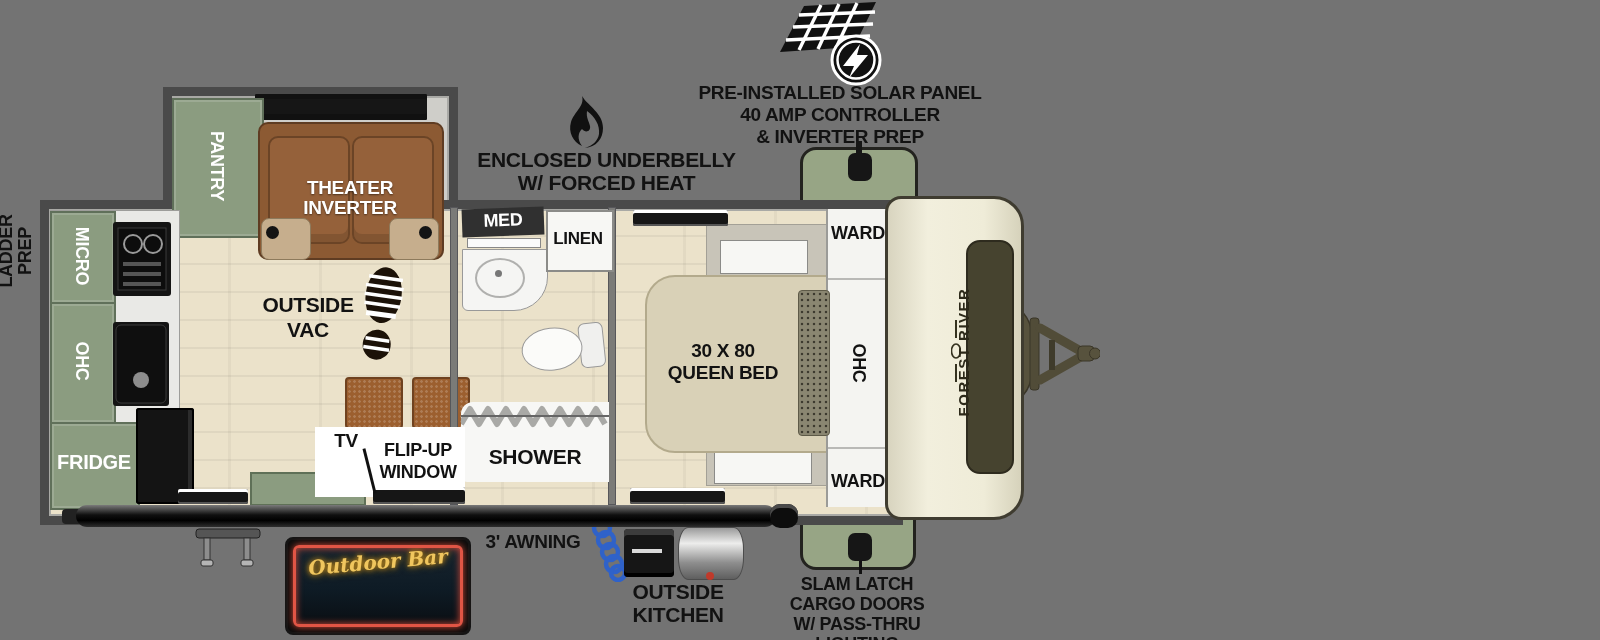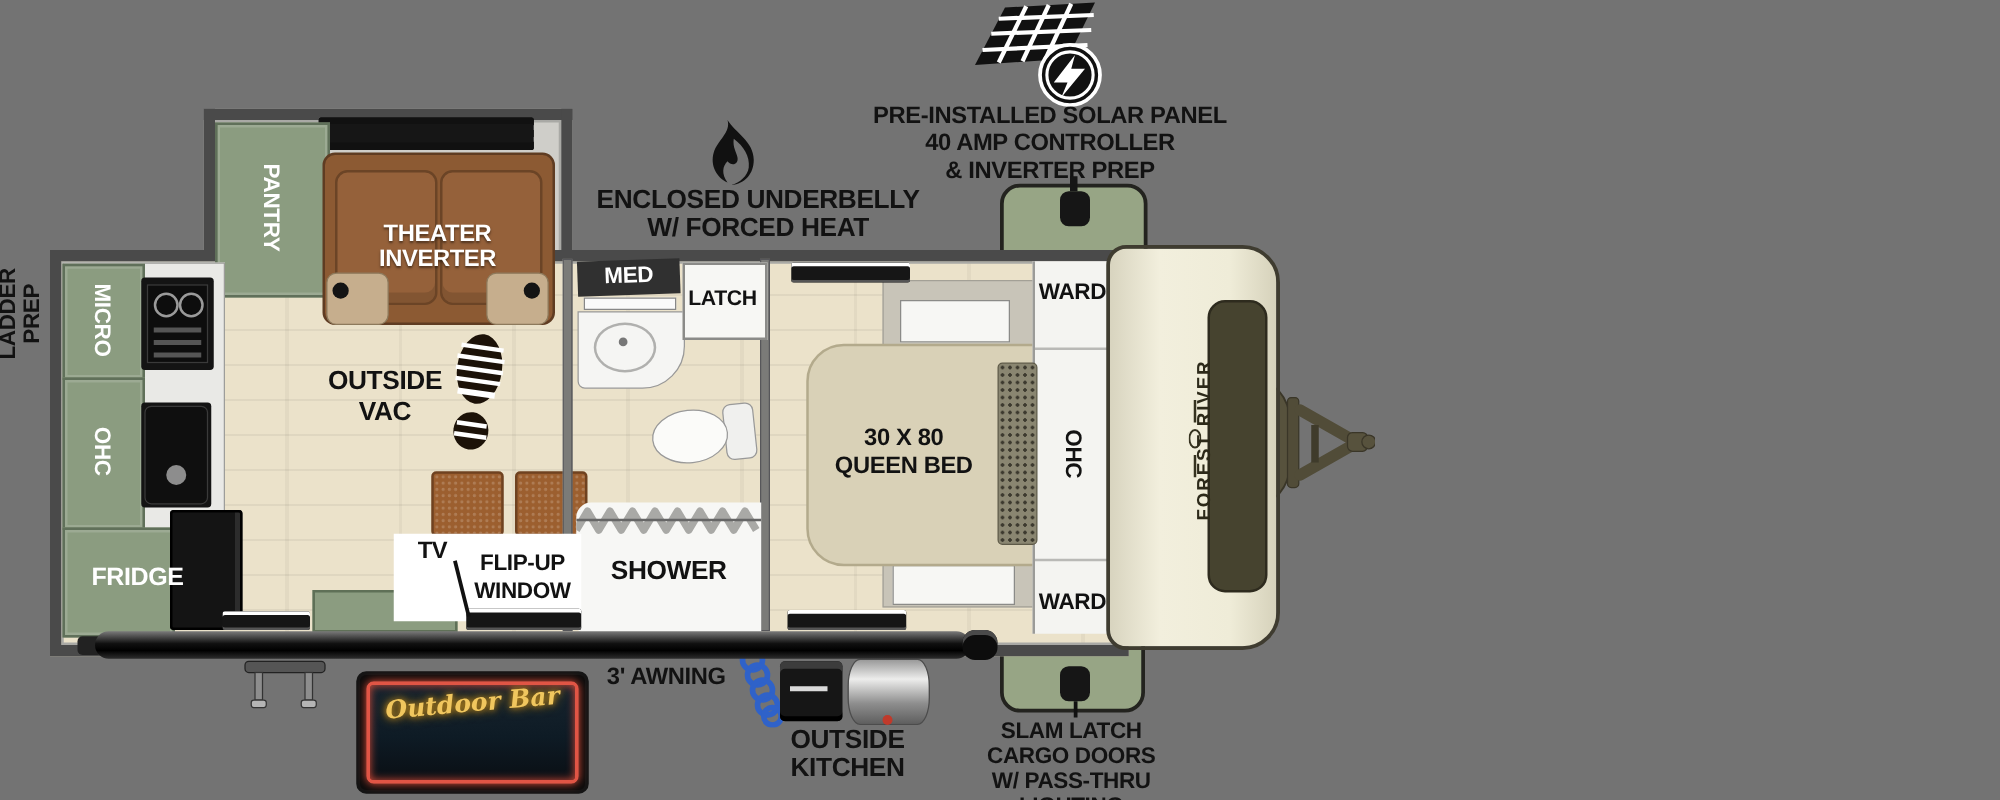--- a/index.html
+++ b/index.html
@@ -136,21 +136,21 @@
   </div>
   <div class="abs greenbox" style="left:50px;top:302px;width:62px;height:118px;z-index:3;"></div>
   <div class="abs lbl white rot-cw" style="left:38px;top:351px;width:86px;height:20px;font-size:18px;z-index:4;">OHC</div>
   <div class="abs appl-black" style="left:113px;top:322px;width:56px;height:84px;z-index:3;">
     <svg width="56" height="84" viewBox="0 0 56 84">
       <rect x="3" y="3" width="50" height="78" rx="5" fill="#0f0f0f" stroke="#3a3a3a"></rect>
       <circle cx="28" cy="58" r="8" fill="#8d8d8d"></circle>
     </svg>
   </div>
   <div class="abs greenbox" style="left:50px;top:422px;width:86px;height:84px;z-index:3;"></div>
-  <div class="abs lbl white" style="left:66px;top:452px;width:88px;font-size:20px;z-index:4;">FRIDGE</div>
+  <div class="abs lbl white" style="left:50px;top:452px;width:88px;font-size:20px;z-index:4;">FRIDGE</div>
   <div class="abs appl-black" style="left:136px;top:408px;width:58px;height:96px;z-index:3;box-shadow:inset 0 0 0 2px #000, inset -6px 0 0 #2c2c2c;"></div>
 
   <div class="abs lbl" style="left:252px;top:292px;width:112px;font-size:21px;line-height:1.2;z-index:3;">
     <div>OUTSIDE</div>
     <div>VAC</div>
   </div>
   <div class="abs" style="left:356px;top:266px;width:50px;height:96px;z-index:3;transform:rotate(8deg);">
     <svg width="50" height="96" viewBox="0 0 50 96">
       <ellipse cx="25" cy="29" rx="18" ry="28" fill="#1c1208"></ellipse>
       <ellipse cx="25" cy="79" rx="14" ry="15" fill="#1c1208"></ellipse>
@@ -185,28 +185,28 @@
   <div class="abs divider" style="left:608px;top:207px;width:8px;height:298px;z-index:3;"></div>
 
   <div class="abs" style="left:462px;top:208px;width:82px;height:28px;background:#303030;z-index:4;transform:rotate(-2deg);"></div>
   <div class="abs lbl white" style="left:462px;top:211px;width:82px;font-size:18px;z-index:5;transform:rotate(-2deg);">MED</div>
   <div class="abs" style="left:467px;top:238px;width:72px;height:8px;background:#fafafa;border:1px solid #888;z-index:4;"></div>
   <div class="abs" style="left:462px;top:249px;width:84px;height:60px;background:#f5f5f3;border:1px solid #999;border-radius:0 0 34px 6px;z-index:3;">
     <div class="abs" style="left:12px;top:8px;width:46px;height:36px;border:2px solid #b0b0ae;border-radius:50%;"></div>
     <div class="abs" style="left:32px;top:20px;width:7px;height:7px;background:#777;border-radius:50%;"></div>
   </div>
   <div class="abs whitebox" style="left:546px;top:210px;width:64px;height:58px;z-index:3;border-width:2px;"></div>
-  <div class="abs lbl" style="left:546px;top:230px;width:64px;font-size:17px;z-index:4;">LATCH</div>
+  <div class="abs lbl" style="left:546px;top:230px;width:64px;font-size:17px;z-index:4;">LINEN</div>
   <div class="abs" style="left:518px;top:322px;width:90px;height:52px;z-index:3;transform:rotate(-6deg);">
     <svg width="90" height="52" viewBox="0 0 90 52">
       <rect x="62" y="4" width="24" height="44" rx="6" fill="#f0f0ee" stroke="#999"></rect>
       <ellipse cx="34" cy="26" rx="30" ry="21" fill="#fbfbf9" stroke="#999"></ellipse>
     </svg>
   </div>
-  <div class="abs" style="left:461px;top:402px;width:148px;height:104px;background:#f7f7f5;border-radius:12px 0 0 6px;z-index:3;">
+  <div class="abs" style="left:461px;top:402px;width:148px;height:80px;background:#f7f7f5;border-radius:12px 0 0 6px;z-index:3;">
     <svg width="148" height="30" viewBox="0 0 148 30">
       <path d="M0 22 L9 7 L18 22 L27 7 L36 22 L45 7 L54 22 L63 7 L72 22 L81 7 L90 22 L99 7 L108 22 L117 7 L126 22 L135 7 L144 22" fill="none" stroke="#a9a9a6" stroke-width="6" stroke-linejoin="round"></path>
       <line x1="0" y1="14" x2="148" y2="14" stroke="#666" stroke-width="2"></line>
     </svg>
     <div class="abs lbl" style="left:9px;top:44px;width:130px;font-size:21px;">SHOWER</div>
   </div>
 
   <div class="abs" style="left:706px;top:224px;width:126px;height:260px;background:#c8c4b8;border:1px solid #a3a096;z-index:3;"></div>
   <div class="abs whitebox" style="left:720px;top:240px;width:86px;height:32px;z-index:3;"></div>
   <div class="abs whitebox" style="left:714px;top:452px;width:96px;height:30px;z-index:3;"></div>

